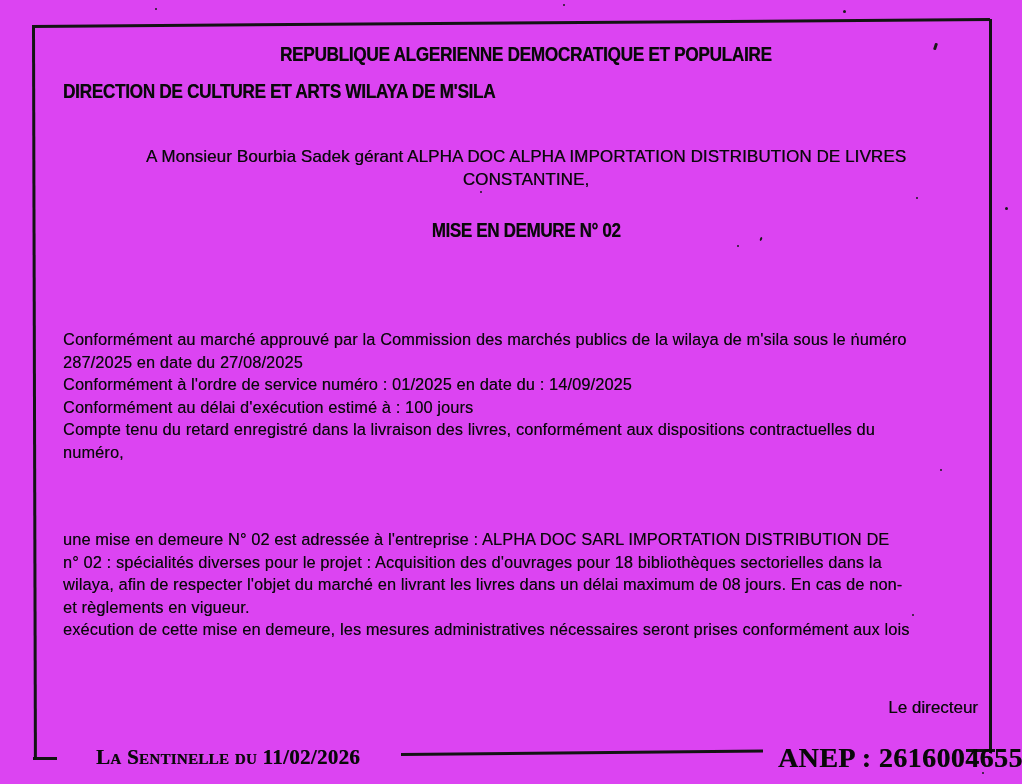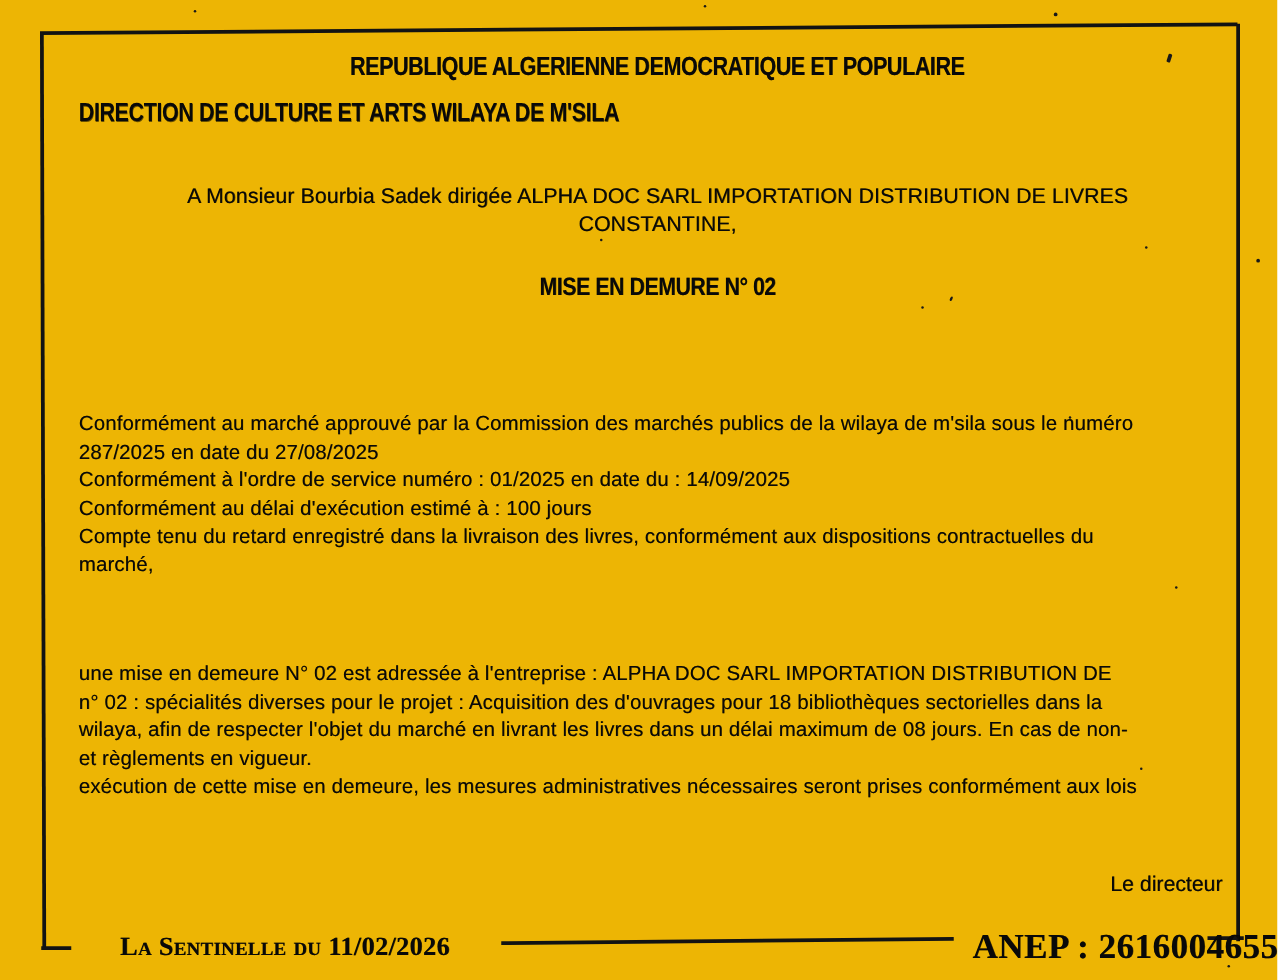--- a/index.html
+++ b/index.html
@@ -1,17 +1,17 @@
 <!DOCTYPE html>
 <html><head>
 <meta charset="utf-8">
 <style>
   html,body { margin:0; padding:0; background:#ffffff; }
   .page {
-    position:relative; width:1022px; height:784px; background:#eab308;
+    position:relative; width:1022px; height:784px; background:#d946ef;
     overflow:hidden; font-family:"Liberation Sans", sans-serif; color:#0c0c0c;
     filter: contrast(1.03);
   }
   .txt { position:absolute; white-space:nowrap; color:#0c0c0c; }
   
   .headline {
     font-weight:700; font-size:21px; letter-spacing:-0.4px;
     transform:scaleX(0.82);
     text-shadow:0.4px 0.3px 0 rgba(0,0,0,0.55);
   }
@@ -65,37 +65,37 @@
   <div class="sp" style="left:940px; top:469px; width:2px; height:2px;"></div>
   <div class="sp" style="left:912px; top:614px; width:2px; height:2px;"></div>
   <div class="sp" style="left:982px; top:772px; width:2px; height:2px;"></div>
 
   <div class="txt center-wrap" style="top:42px;">
     <span class="inner headline" style="transform-origin:center;">REPUBLIQUE ALGERIENNE DEMOCRATIQUE ET POPULAIRE</span>
   </div>
   <div class="txt headline" style="left:63px; top:79px; transform-origin:left center;">DIRECTION DE CULTURE ET ARTS WILAYA DE M'SILA</div>
 
   <div class="txt center-wrap" style="top:147px;">
-    <span class="inner recipient-line">A Monsieur Bourbia Sadek  dirigée ALPHA DOC SARL IMPORTATION DISTRIBUTION DE LIVRES</span>
+    <span class="inner recipient-line">A Monsieur Bourbia Sadek  gérant ALPHA DOC ALPHA IMPORTATION DISTRIBUTION DE LIVRES</span>
   </div>
   <div class="txt center-wrap" style="top:170px;">
     <span class="inner recipient-line">CONSTANTINE,</span>
   </div>
 
   <div class="txt center-wrap" style="top:219px;">
     <span class="inner headline" style="font-size:20px; transform:scaleX(0.85); transform-origin:center;">MISE EN DEMURE N° 02</span>
   </div>
 
   <div class="body-par" style="top:328px;">
     <div class="bline">Conformément au marché approuvé par la Commission des marchés publics de la wilaya de m'sila sous le numéro</div>
     <div class="bline">287/2025 en date du 27/08/2025</div>
     <div class="bline">Conformément à l'ordre de service numéro : 01/2025 en date du : 14/09/2025</div>
     <div class="bline">Conformément au délai d'exécution estimé à : 100 jours</div>
     <div class="bline">Compte tenu du retard enregistré dans la livraison des livres, conformément aux dispositions contractuelles du</div>
-    <div class="bline">marché,</div>
+    <div class="bline">numéro,</div>
   </div>
 
 
   <div class="body-par" style="top:528px;">
     <div class="bline">une mise en demeure N° 02 est adressée à l'entreprise : ALPHA DOC SARL IMPORTATION DISTRIBUTION DE</div>
     <div class="bline">n° 02 : spécialités diverses pour le projet : Acquisition des d'ouvrages  pour 18 bibliothèques sectorielles dans la</div>
     <div class="bline">wilaya, afin de respecter l'objet du marché en livrant les livres dans un délai maximum de 08 jours. En cas de non-</div>
     <div class="bline">et règlements en vigueur.</div>
     <div class="bline">exécution de cette mise en demeure, les mesures administratives nécessaires seront prises conformément aux lois</div>
   </div>

